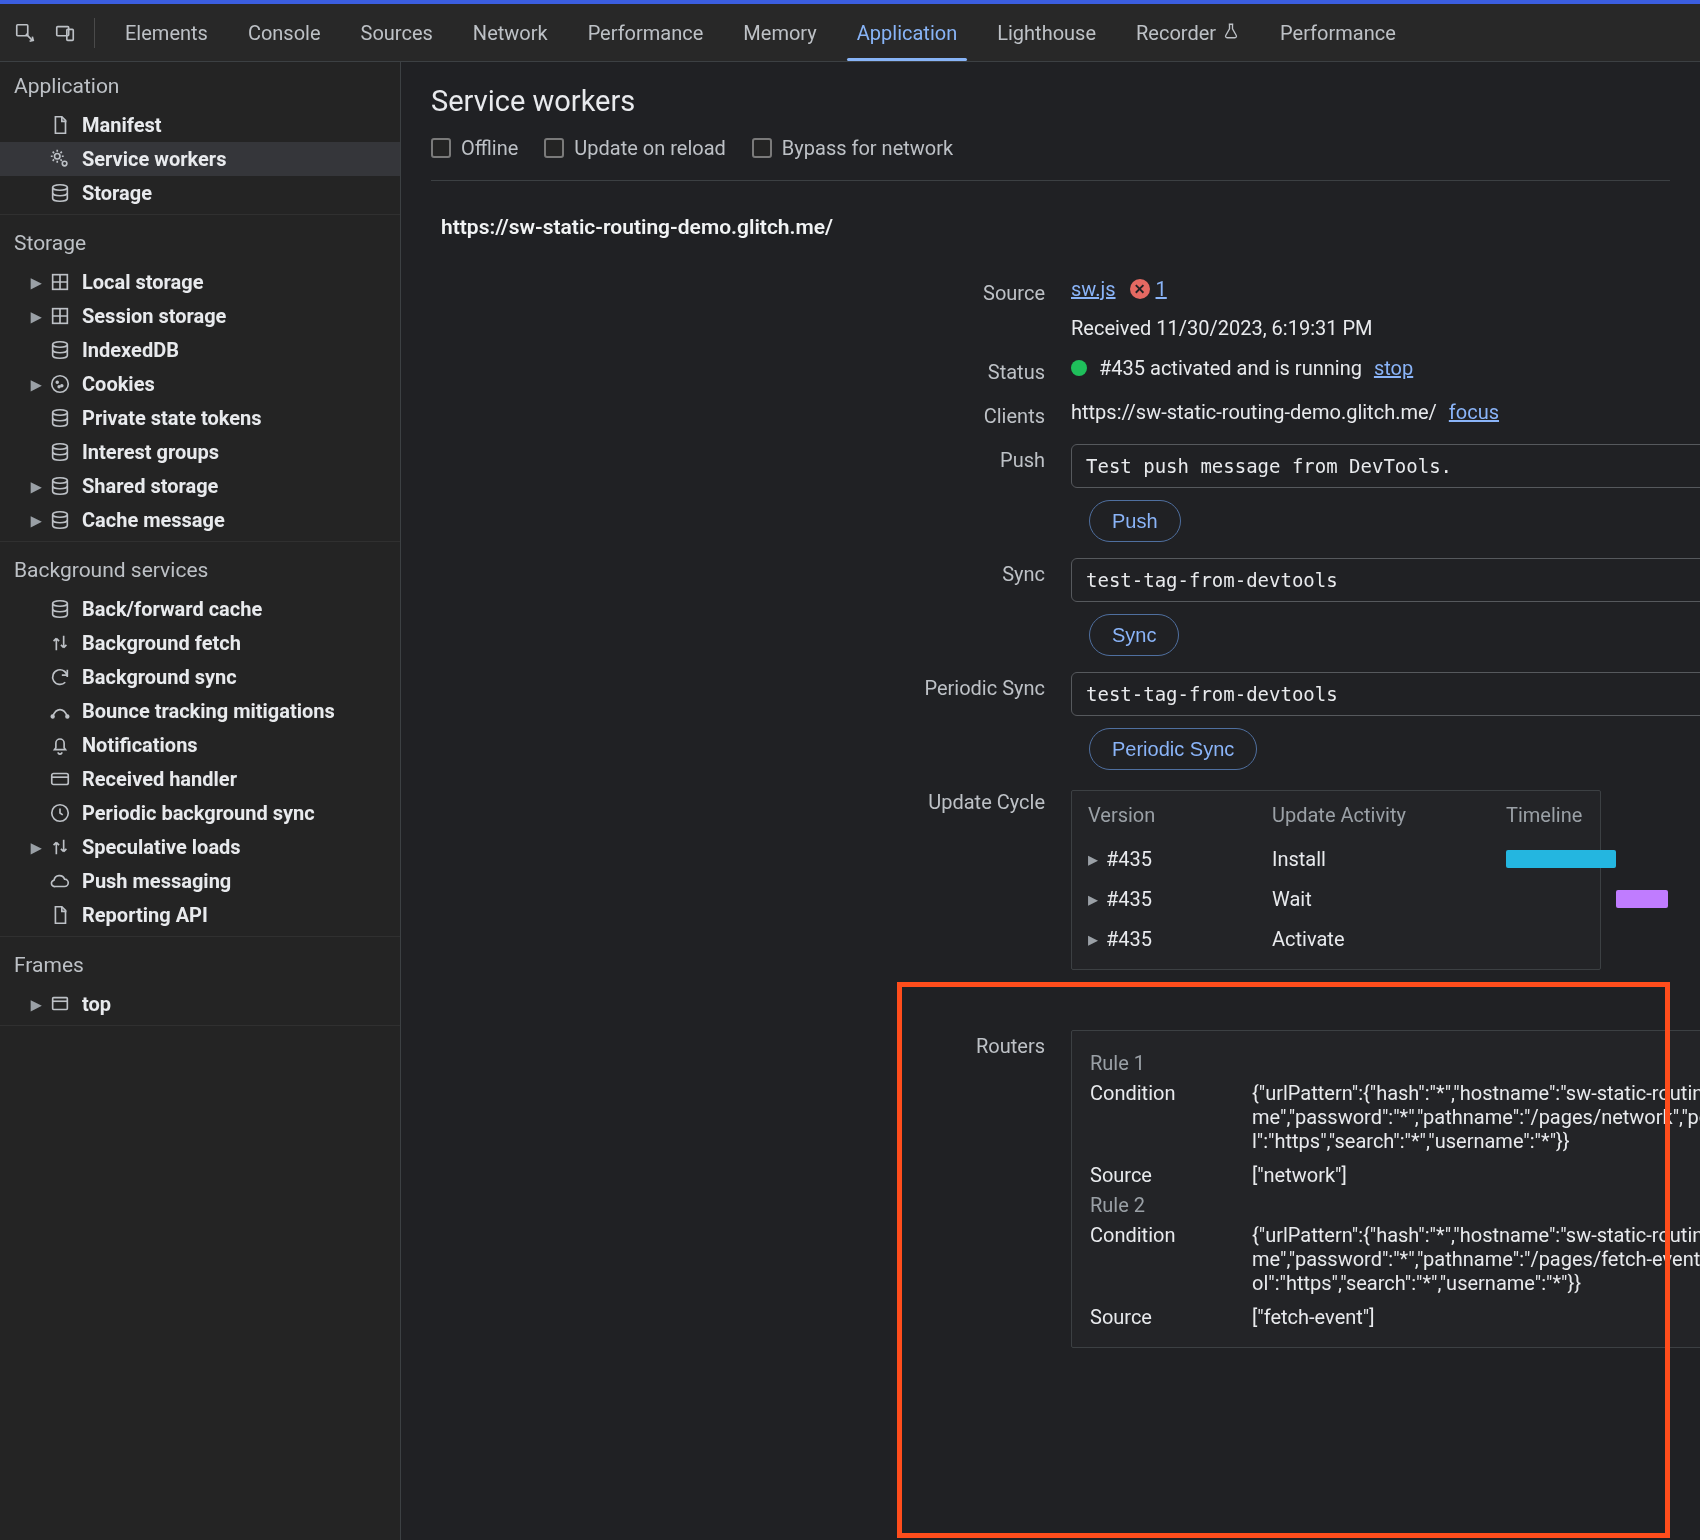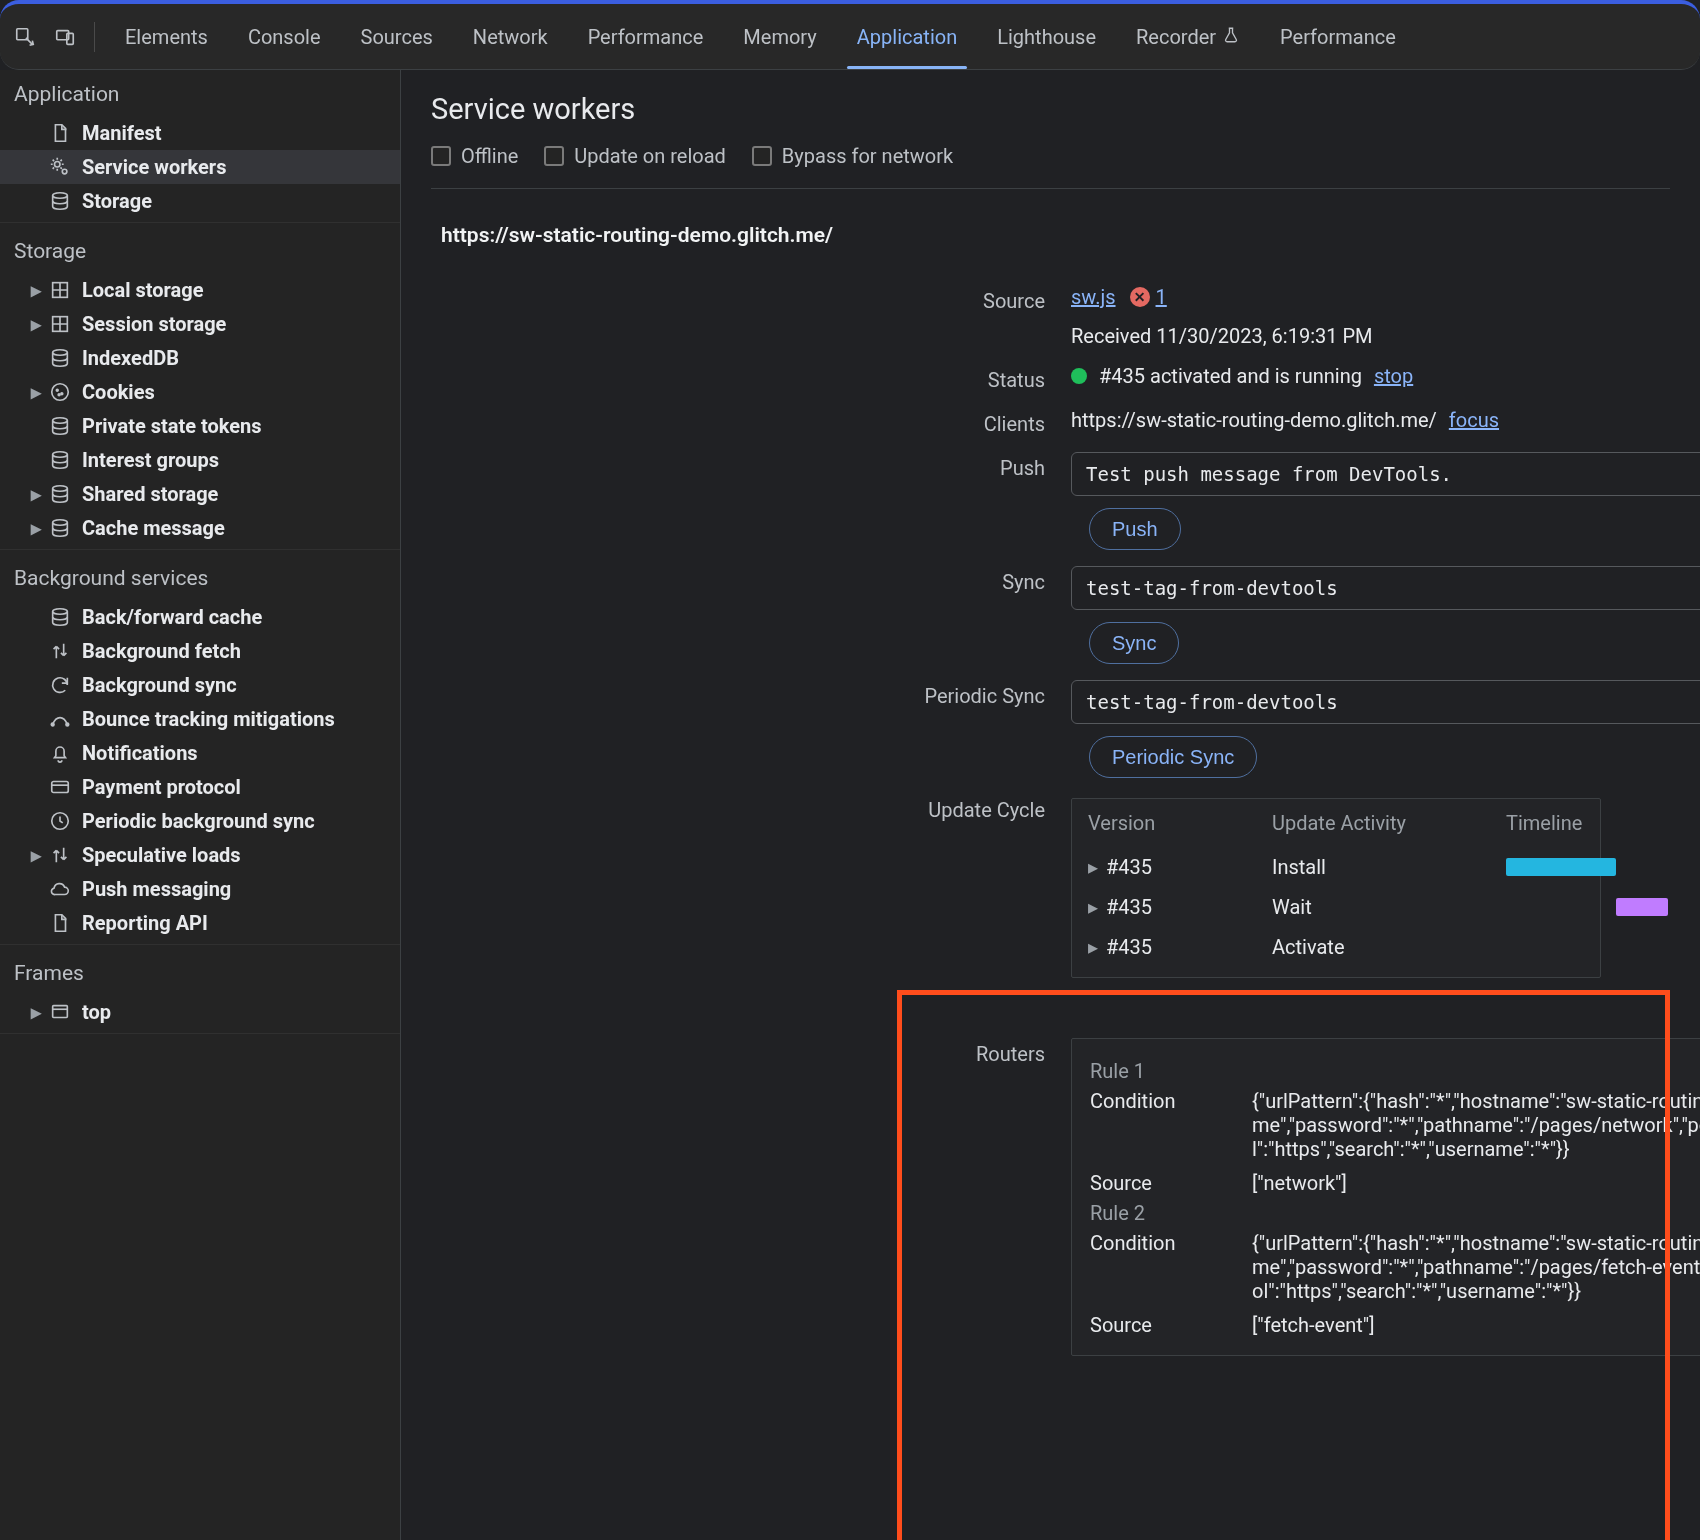--- a/index.html
+++ b/index.html
@@ -21,29 +21,28 @@
   body{
     width:1700px;height:1540px;
     background:var(--bg);
     color:var(--text);
     font-family:-apple-system,BlinkMacSystemFont,"Segoe UI",Roboto,Helvetica,Arial,sans-serif;
     font-size:20px;
     overflow:hidden;
   }
   
   .top-strip{
-    height:70px;
+    height:62px;
     display:flex;align-items:center;
     border-top:4px solid #3b5ee0;
     border-bottom:1px solid var(--border);
     background:#282828;
     padding:0 6px;
     gap:2px;
     white-space:nowrap;
-    border-radius:19px;
   }
   .top-icon{
     width:38px;height:38px;display:flex;align-items:center;justify-content:center;
     color:var(--muted2);cursor:pointer;border-radius:4px;
   }
   .top-sep{width:1px;height:30px;background:#4a4a4a;margin:0 8px;}
   .top-tab{
     padding:0 20px;height:100%;display:flex;align-items:center;
     color:var(--muted2);cursor:pointer;position:relative;
   }
@@ -353,21 +352,21 @@
           </span>
           <span>Notifications</span>
         </div>
         <div class="tree-item indent">
           <span class="icn">
             <svg viewBox="0 0 24 24">
               <rect x="3" y="6" width="18" height="12" rx="2"></rect>
               <path d="M3 10h18"></path>
             </svg>
           </span>
-          <span>Payment protocol</span>
+          <span>Received handler</span>
         </div>
         <div class="tree-item indent">
           <span class="icn">
             <svg viewBox="0 0 24 24">
               <circle cx="12" cy="12" r="9"></circle>
               <path d="M12 7v5l3 2"></path>
             </svg>
           </span>
           <span>Periodic background sync</span>
         </div>

